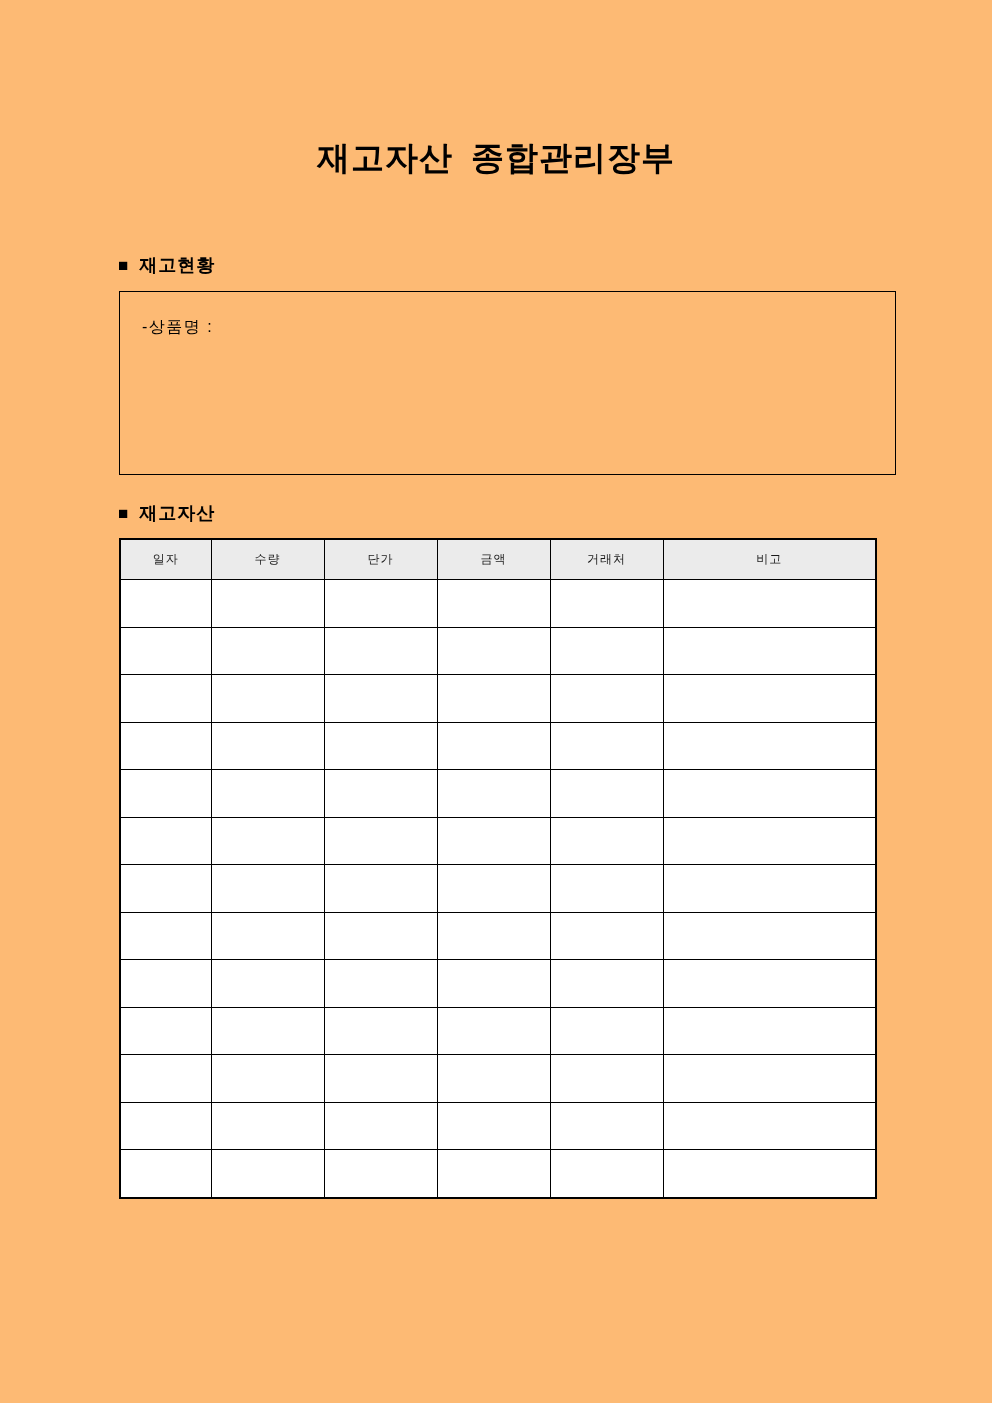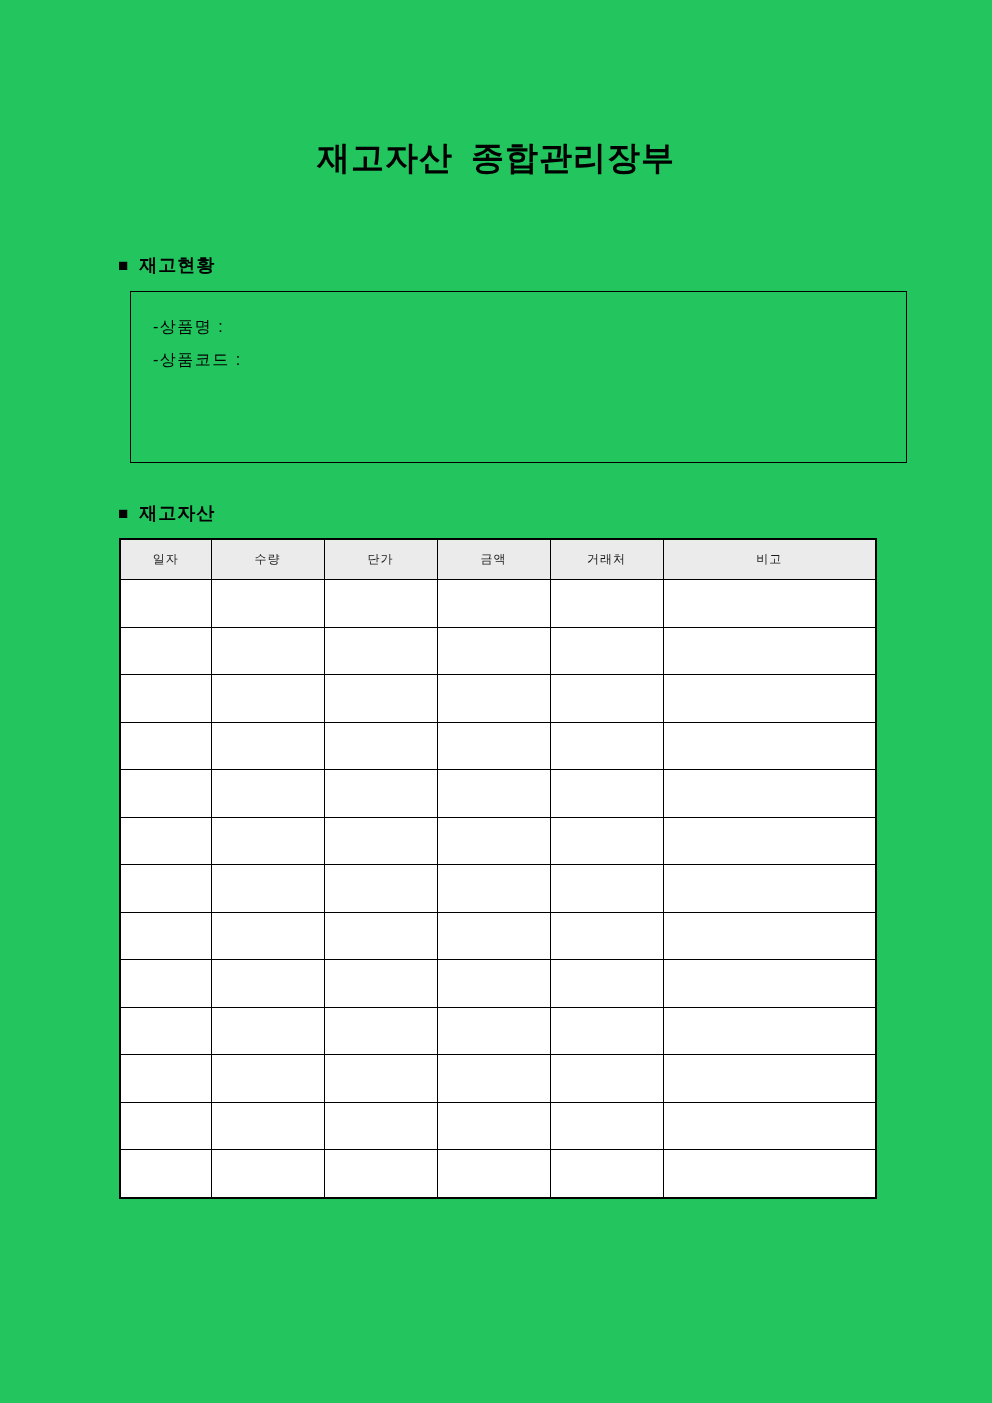--- a/index.html
+++ b/index.html
@@ -4,21 +4,21 @@
 <style>
   :root{
     --border-color:#000000;
     --header-bg:#ebebeb;
   }
   html,body{margin:0;padding:0;background:#ffffff;}
   .page{
     position:relative;
     width:992px;
     height:1403px;
-    background:#22c55e;
+    background:#fdba74;
     font-family:"Liberation Sans", sans-serif;
     color:#000000;
     overflow:hidden;
   }
   .doc-title{
     position:absolute;
     top:136px;
     left:0;
     width:100%;
     margin:0;
@@ -41,27 +41,27 @@
     color:#000000;
   }
   .section-heading .marker{
     font-size:17px;
     line-height:1;
   }
   #heading-product-info{top:253px;}
   #heading-inventory-status{top:501px;}
   .info-box{
     position:absolute;
-    left:130px;
+    left:119px;
     top:291px;
     width:753px;
     height:152px;
     border:1.5px solid var(--border-color);
     box-sizing:content-box;
-    padding:18px 0 0 22px;
+    padding:18px 0 12px 22px;
   }
   .field-line{
     font-size:16px;
     line-height:33px;
     letter-spacing:1.5px;
     color:#000000;
     white-space:pre;
   }
   .inv-table{
     position:absolute;
@@ -109,21 +109,20 @@
 
   <h1 class="doc-title">재고자산 종합관리장부</h1>
 
   <div class="section-heading" id="heading-product-info">
     <span class="marker">■</span>
     <span class="heading-text">재고현황</span>
   </div>
 
   <div class="info-box" id="product-fields">
       <div class="field-line"><span>-상품명 :</span><span></span></div>
-      <div class="field-line"><span>-상품코드 :</span><span></span></div>
     </div>
 
   <div class="section-heading" id="heading-inventory-status">
     <span class="marker">■</span>
     <span class="heading-text">재고자산</span>
   </div>
 
   <table class="inv-table">
     <colgroup>
       <col class="c0">

